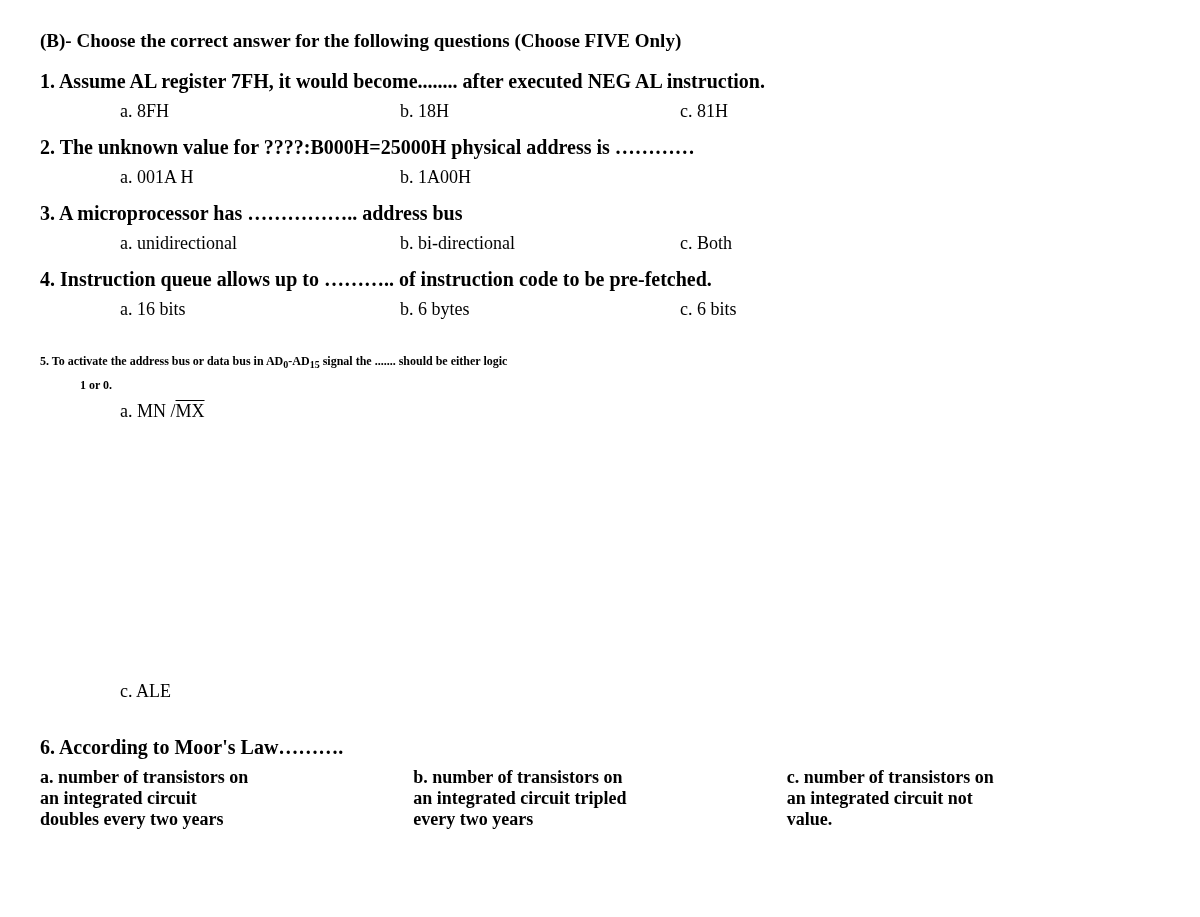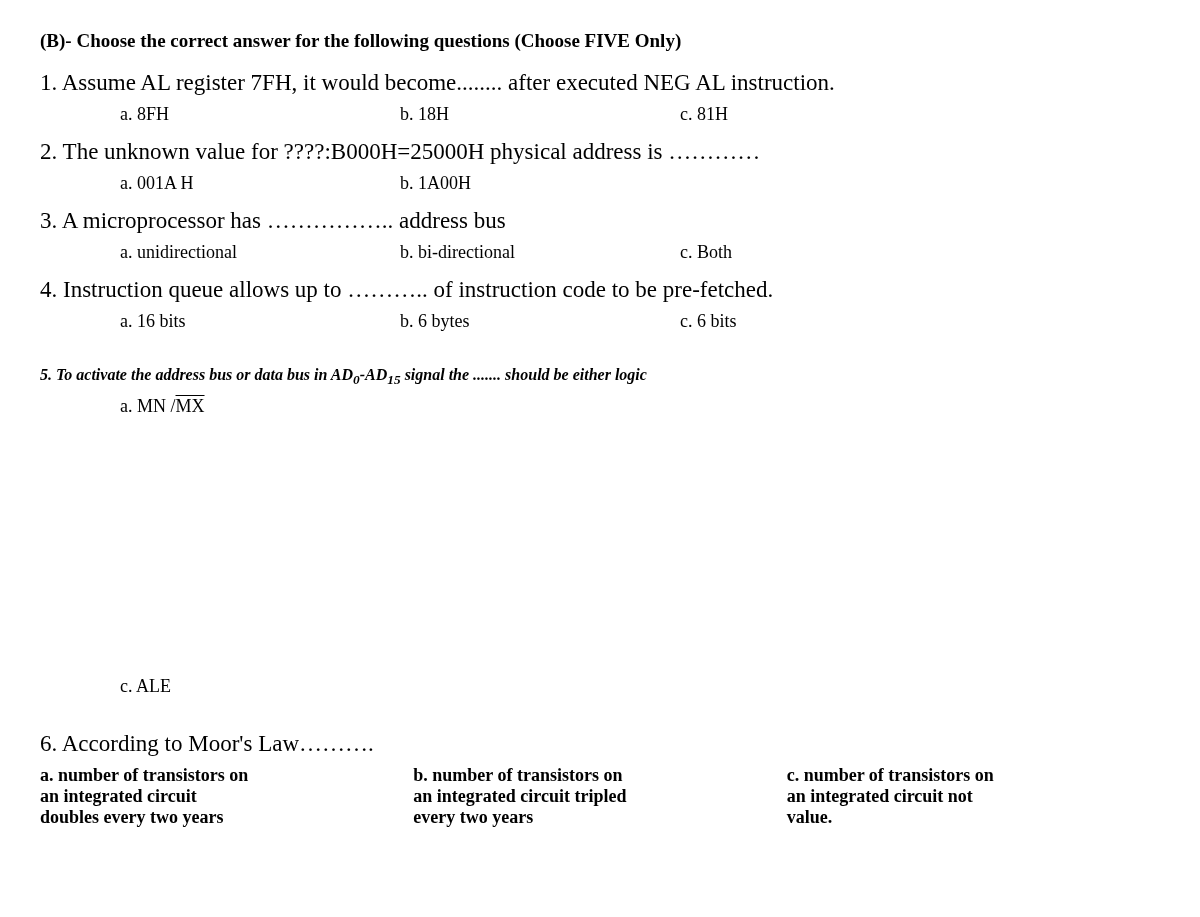--- a/index.html
+++ b/index.html
@@ -18,23 +18,23 @@
     }
     .section-header {
       font-weight: bold;
       font-size: 19px;
       margin-bottom: 18px;
     }
     .question {
       margin-bottom: 14px;
     }
     .question-text {
-      font-weight: normal;
+      font-weight: bold;
       margin-bottom: 8px;
-      font-size: 23px;
+      font-size: 20px;
     }
     .options-row {
       display: flex;
       flex-direction: row;
       margin-left: 80px;
       margin-bottom: 6px;
     }
     .option {
       flex: 1;
       font-weight: normal;
@@ -47,23 +47,22 @@
       flex: 0 0 280px;
     }
     .option-c {
       flex: 1;
     }
     .overline {
       text-decoration: overline;
     }
     .question-5-text {
       font-weight: bold;
-      font-size: 16px;
+      font-size: 12px;
       margin-bottom: 8px;
-      font-style: italic;
     }
     .q6-options {
       display: flex;
       margin-left: 0px;
       margin-top: 6px;
     }
     .q6-option {
       flex: 1;
       font-weight: bold;
       font-size: 18px;
@@ -124,20 +123,23 @@
   </div>
 </div>
 
 <div class="spacer"></div>
 
 <div class="question">
   <div class="question-5-text">
     <span>5.</span>
     <span>To activate the address bus or data bus in AD</span><sub>0</sub><span>-AD</span><sub>15</sub><span> signal the ....... should be either logic</span>
   </div>
+  <div class="question-5-text" style="margin-left:40px;">
+    <span>1 or 0.</span>
+  </div>
   <div class="options-row" style="margin-top:8px;flex-direction:column;">
     <div class="option option-a">
       <span>a. MN /</span><span class="overline">MX</span>
     </div>
     <div class="option option-c">
       <span>c. ALE</span>
     </div>
   </div>
 </div>
 

